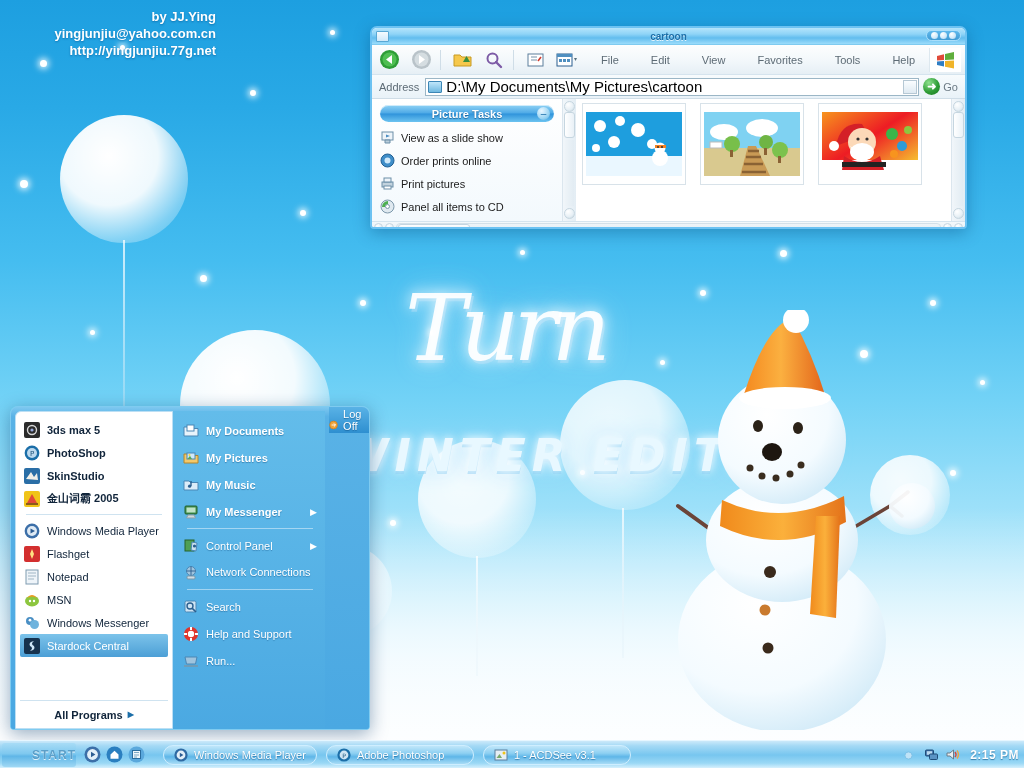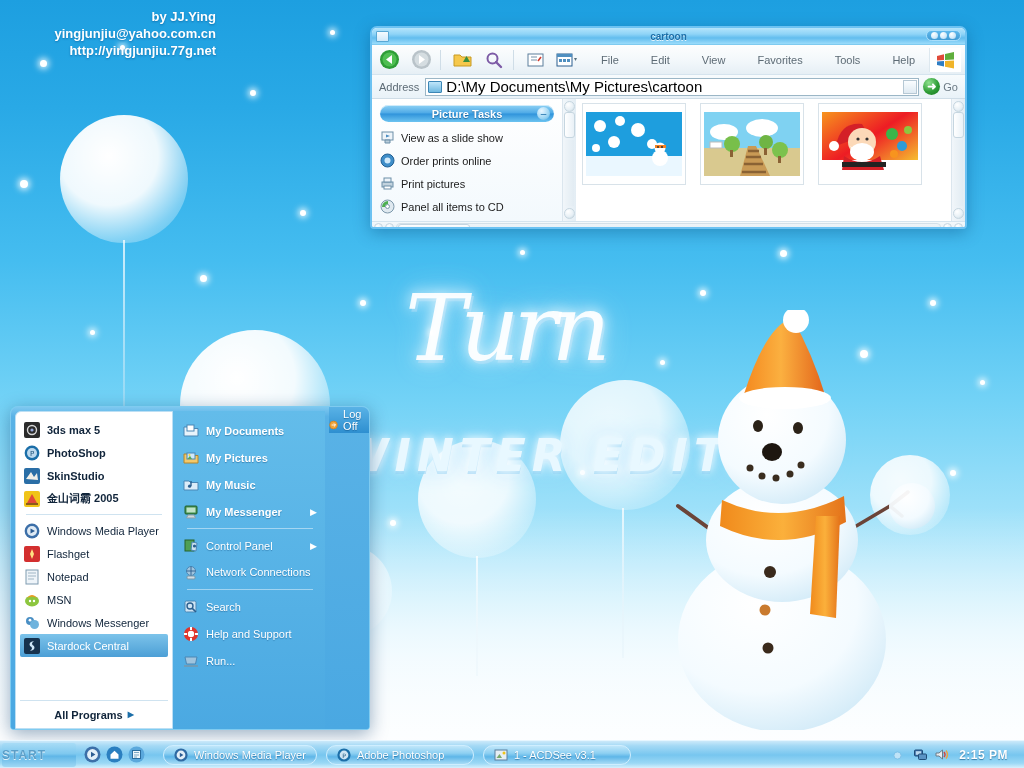--- a/index.html
+++ b/index.html
@@ -178,35 +178,35 @@
   .sm-footer { height:26px; background:linear-gradient(180deg,#59b2e6,#2e8fd0);
       display:flex; align-items:center; justify-content:flex-end; gap:14px; padding-right:58px; }
   .sm-footer .fi { display:flex; align-items:flex-end; gap:5px; }
   .sm-footer .fi span { font-size:11px; color:#fff; text-shadow:0 1px 1px rgba(0,60,110,.5); }
 
   
   #taskbar { position:absolute; left:0; bottom:0; width:1024px; height:28px;
      background:linear-gradient(180deg,#cbe9fa 0%, #a4d9f5 18%, #77c6ef 52%, #9ad8f5 82%, #d6f0fd 100%);
      border-top:1px solid #e6f6ff; display:flex; align-items:center; }
   #startbtn { width:74px; height:24px; margin-left:2px; display:flex; align-items:center;
-     justify-content:flex-start; border-radius:3px;
+     justify-content:flex-end; border-radius:3px;
      background:linear-gradient(180deg,#a8dcf6,#7ec8ef 45%,#5fb6e7 55%,#a0d8f4); }
   #startbtn span { font-size:12px; font-weight:bold; color:#5b9fc9; letter-spacing:1px;
      text-shadow:0 1px 0 rgba(255,255,255,.8); }
   .ql { display:flex; align-items:center; gap:5px; margin-left:8px; }
   .ql .qi { width:17px; height:17px; border-radius:50%; }
   .tasks { display:flex; align-items:center; gap:9px; margin-left:18px; }
   .task-btn { height:20px; min-width:148px; border-radius:10px; display:flex; align-items:center;
      gap:6px; padding:0 10px;
      background:linear-gradient(180deg,#bfe6fa 0%, #8ed0f2 40%, #5eb6e8 60%, #a8dcf6 100%);
      border:1px solid #cfeeff; }
   .task-btn .tb-i { width:14px; height:14px; border-radius:3px; flex:0 0 14px; }
   .task-btn .tb-l { font-size:11px; color:#fff; text-shadow:0 1px 1px rgba(0,70,120,.55);
      white-space:nowrap; overflow:hidden; text-overflow:ellipsis; }
-  .tray { margin-left:auto; display:flex; align-items:center; gap:6px; padding-right:16px; }
+  .tray { margin-left:auto; display:flex; align-items:center; gap:6px; padding-right:5px; }
   .tray .ti { width:15px; height:15px; }
   .clock { font-size:12px; color:#ffffff; font-weight:bold; letter-spacing:.5px;
      text-shadow:0 1px 1px rgba(0,70,120,.6); padding-left:4px; }
 </style>
 </head>
 <body>
 
 <div id="desktop">
 
   <div class="bokeh" style="left:60px;  top:115px; width:128px; height:128px;"></div>

